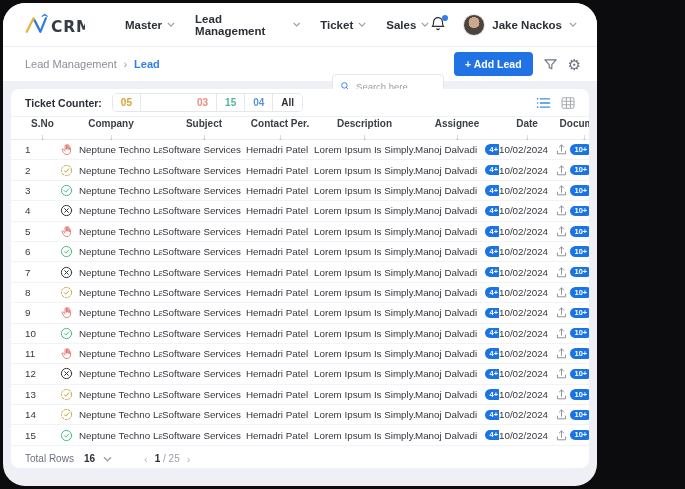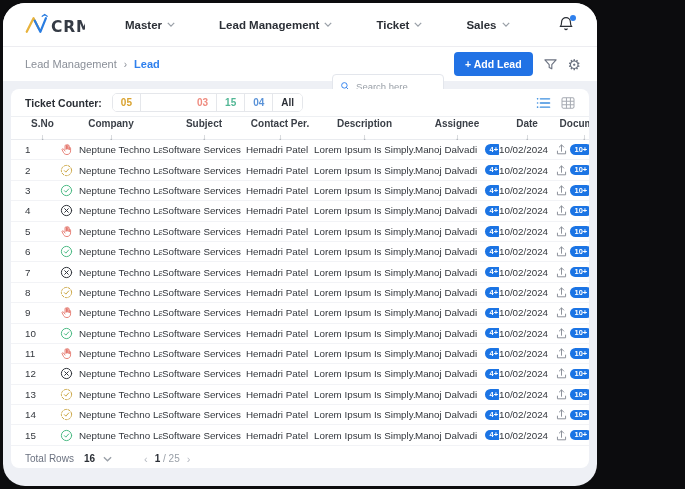--- a/index.html
+++ b/index.html
@@ -4,21 +4,21 @@
 <style>
   * { margin:0; padding:0; box-sizing:border-box; }
   html,body { width:685px; height:489px; }
   body { background:#0c0c0e; font-family:"Liberation Sans","DejaVu Sans",sans-serif; }
   .frame { width:600px; height:489px; background:#0c0c0e; padding:3px; border-radius:26px; }
   .screen { width:100%; height:100%; background:#eef0f5; border-radius:22px; overflow:hidden; display:flex; flex-direction:column; }
 
   
   .app-header { height:44px; background:#fff; display:flex; align-items:center; padding:0 20px; border-bottom:1px solid #ededf1; flex:none; }
   .logo { display:flex; align-items:center; margin-right:40px; cursor:pointer; }
-  .main-nav { display:flex; align-items:center; gap:44px; flex:1; }
+  .main-nav { display:flex; align-items:center; gap:20px; flex:1; }
   .nav-item { display:flex; align-items:center; gap:5px; font-size:11.5px; font-weight:600; color:#2b2f36; cursor:pointer; }
   .hdr-right { display:flex; align-items:center; gap:14px; }
   .bell-wrap { position:relative; width:20px; height:20px; cursor:pointer; }
   .bell-dot { position:absolute; top:0; right:1px; width:6px; height:6px; border-radius:50%; background:#2f80ed; }
   .user-chip { display:flex; align-items:center; gap:7px; cursor:pointer; }
   .avatar { width:22px; height:22px; border-radius:50%; background:radial-gradient(circle at 50% 38%, #caa98b 0 34%, #4c433c 35% 100%); border:1px solid #e2e2e6; }
   .user-name { font-size:11.5px; font-weight:600; color:#2b2f36; }
 
   
   .crumb-bar { height:34px; background:#fff; display:flex; align-items:center; padding:0 16px 0 22px; flex:none; }
@@ -115,20 +115,27 @@
           </span>
       </nav>
       <div class="hdr-right">
         <div class="bell-wrap">
           <svg width="18" height="18" viewBox="0 0 18 18" fill="none" stroke="#2b2f36" stroke-width="1.2" stroke-linecap="round" stroke-linejoin="round">
             <path d="M9 2.6a4.4 4.4 0 0 0-4.4 4.4c0 3.4-1.4 4.4-1.4 4.4h11.6s-1.4-1-1.4-4.4A4.4 4.4 0 0 0 9 2.6z"></path>
             <path d="M7.8 13.9a1.4 1.4 0 0 0 2.4 0"></path>
           </svg>
           <span class="bell-dot"></span>
         </div>
+        <div class="user-chip">
+          <span class="avatar"></span>
+          <span class="user-name">Jake Nackos</span>
+          <svg width="8" height="5" viewBox="0 0 10 6">
+              <path d="M1 1l4 4 4-4" stroke="#9aa0a8" fill="none" stroke-width="1.6"></path>
+            </svg>
+        </div>
       </div>
     </div>
 
     <div class="crumb-bar">
       <div class="crumbs">
         <span class="crumb-parent">Lead Management</span>
         <span class="crumb-sep">›</span>
         <span class="crumb-current">Lead</span>
       </div>
       <div class="toolbar">

